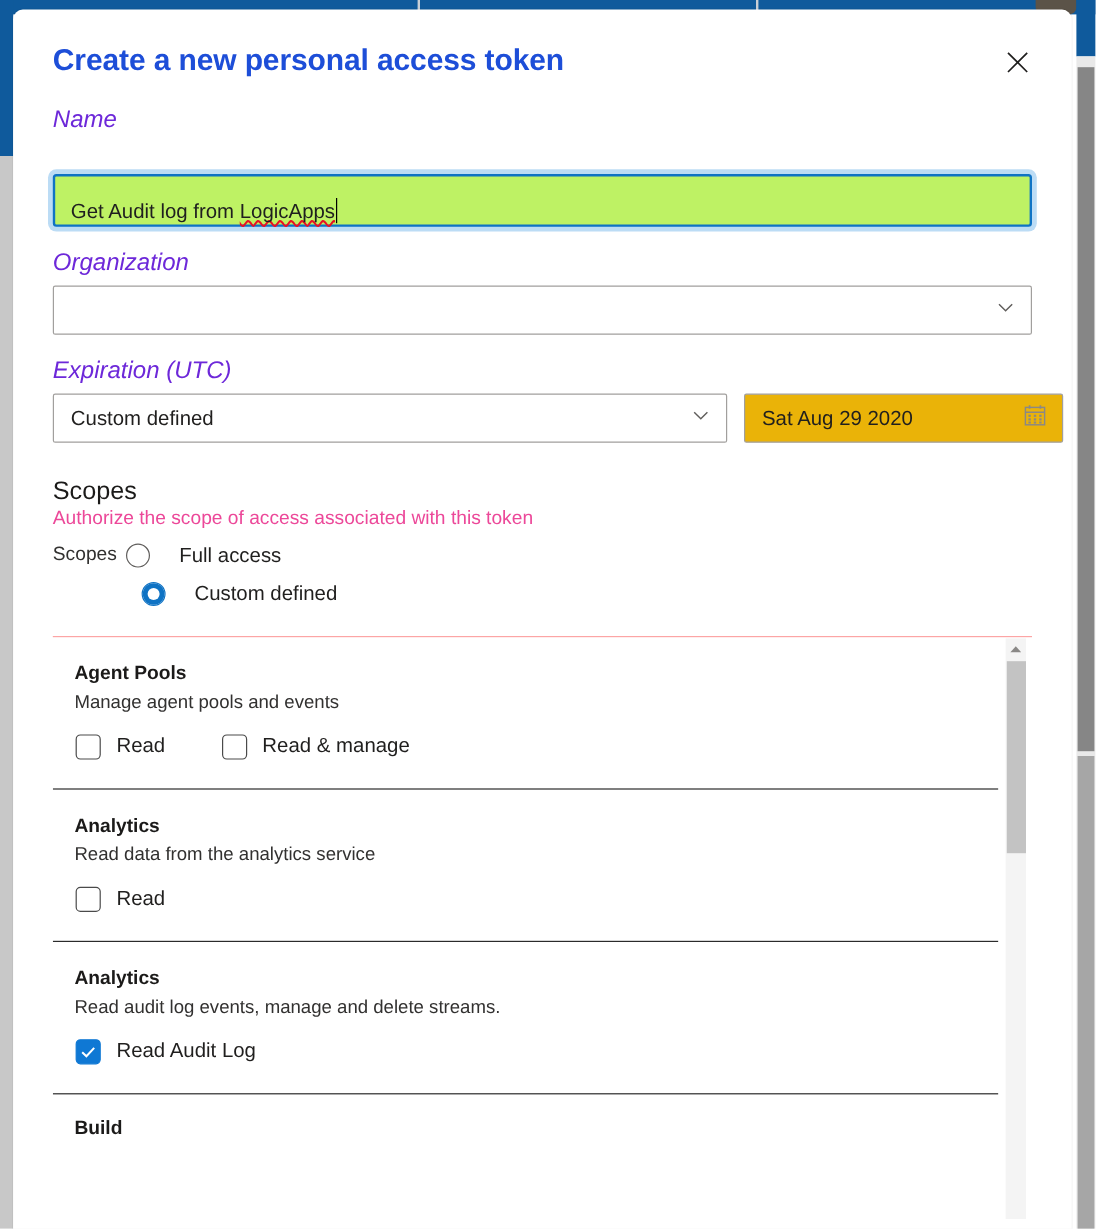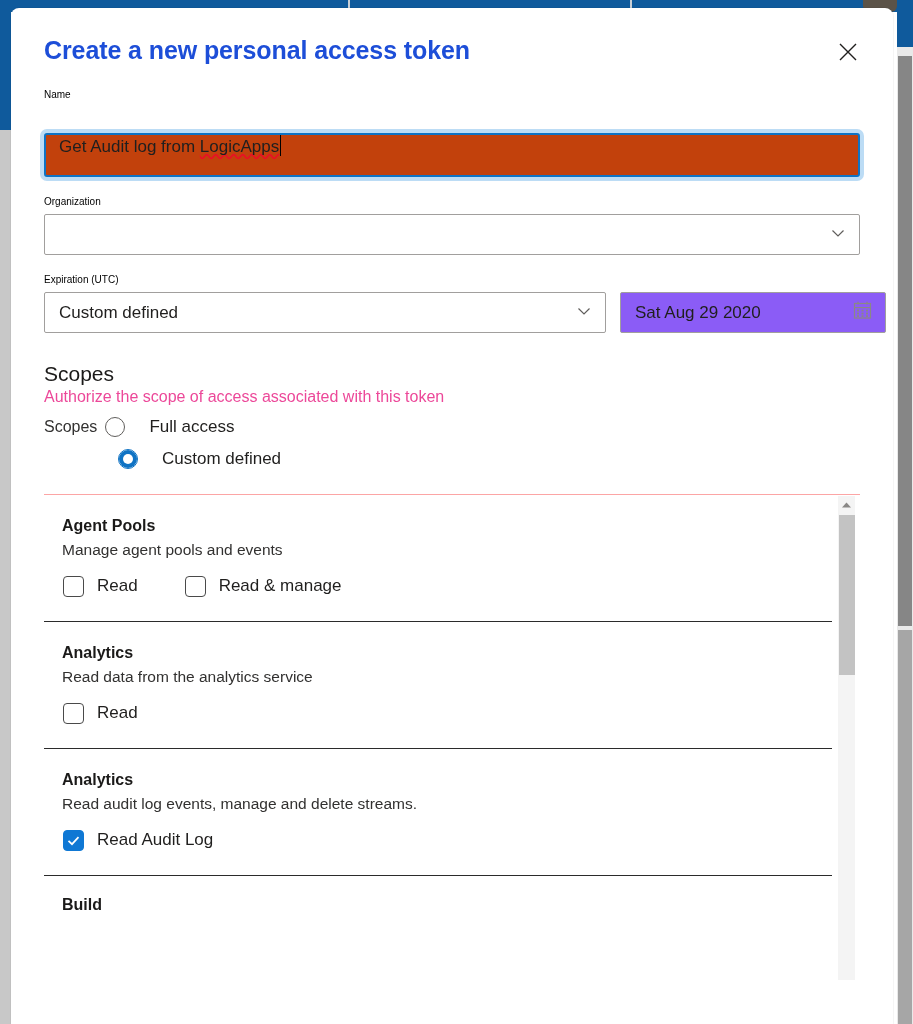--- a/index.html
+++ b/index.html
@@ -132,36 +132,37 @@
     cursor: pointer;
     background: transparent;
     border: 0;
     margin-top: -2px;
     margin-right: -6px;
   }
   .close-button svg { display: block; }
 
   
   .field-label {
-    font-size: 10px;
-    color: #000000;
+    font-size: 20px;
+    color: #6d28d9;
     margin-top: 19px;
     margin-bottom: 7px;
     display: block;
+    font-style: italic;
   }
 
   .text-input-wrap {
     position: relative;
     height: 44px;
     border: 2px solid #0f73c4;
     border-radius: 3px;
-    background: #c2410c;
+    background: #bef264;
     box-shadow: 0 0 0 4px #bcdcf5;
     display: flex;
-    align-items: flex-start;
+    align-items: flex-end;
     padding: 0 13px;
     margin-top: 33px;
   }
   .text-input-value {
     font-size: 17px;
     color: #1f1f1f;
     white-space: pre;
   }
   .spell-error {
     text-decoration: underline wavy #e81123;
@@ -199,21 +200,21 @@
   .expiration-row {
     display: flex;
     gap: 14px;
   }
   .expiration-row .select-box.preset { flex: 0 0 562px; }
   .date-box {
     flex: 0 0 266px;
     height: 41px;
     border: 1px solid #a19f9d;
     border-radius: 2px;
-    background: #8b5cf6;
+    background: #eab308;
     display: flex;
     align-items: center;
     justify-content: space-between;
     padding: 0 12px 0 14px;
     cursor: pointer;
   }
   .date-value { font-size: 17px; color: #201f1e; }
 
   
   .scopes-heading {

